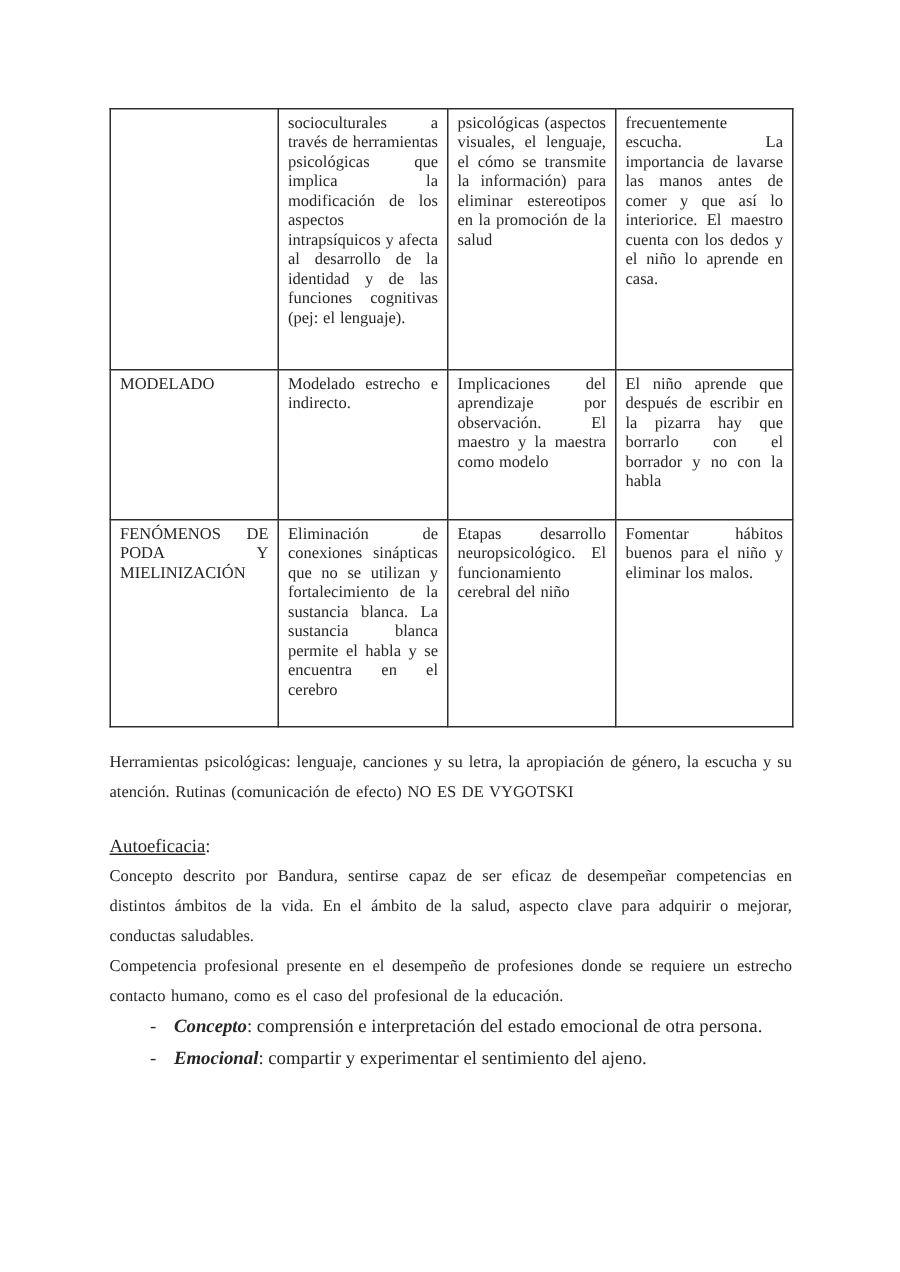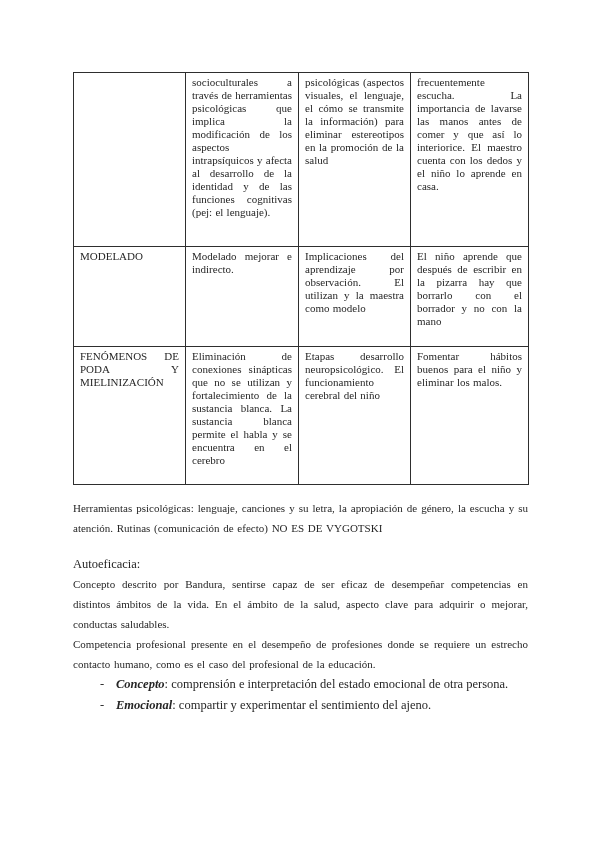--- a/index.html
+++ b/index.html
@@ -45,21 +45,21 @@
     line-height: 20px;
     text-align: justify;
     word-spacing: 1px;
   }
   .para-herramientas { margin-top: 13px; }
   .heading-line {
     font-size: 12.5px;
     line-height: 20px;
     margin-top: 16px;
   }
-  .heading-word { }
+  .heading-word { text-decoration: underline; }
   .bullet-list { margin-top: 0; }
   .bullet-row {
     display: flex;
     font-size: 12.5px;
     line-height: 21px;
     margin-left: 27px;
   }
   .bullet-dash {
     width: 16px;
     flex: 0 0 16px;
@@ -85,23 +85,23 @@
       </colgroup>
       <tbody>
         <tr class="row-1">
           <td></td>
           <td>socioculturales a través de herramientas psicológicas que implica la modificación de los aspectos intrapsíquicos y afecta al desarrollo de la identidad y de las funciones cognitivas (pej: el lenguaje).</td>
           <td>psicológicas (aspectos visuales, el lenguaje, el cómo se transmite la información) para eliminar estereotipos en la promoción de la salud</td>
           <td>frecuentemente escucha. La importancia de lavarse las manos antes de comer y que así lo interiorice. El maestro cuenta con los dedos y el niño lo aprende en casa.</td>
         </tr>
         <tr class="row-2">
           <td>MODELADO</td>
-          <td>Modelado mejorar e indirecto.</td>
-          <td>Implicaciones del aprendizaje por observación. El utilizan y la maestra como modelo</td>
-          <td>El niño aprende que después de escribir en la pizarra hay que borrarlo con el borrador y no con la mano</td>
+          <td>Modelado estrecho e indirecto.</td>
+          <td>Implicaciones del aprendizaje por observación. El maestro y la maestra como modelo</td>
+          <td>El niño aprende que después de escribir en la pizarra hay que borrarlo con el borrador y no con la habla</td>
         </tr>
         <tr class="row-3">
           <td>FENÓMENOS DE PODA Y MIELINIZACIÓN</td>
           <td>Eliminación de conexiones sinápticas que no se utilizan y fortalecimiento de la sustancia blanca. La sustancia blanca permite el habla y se encuentra en el cerebro</td>
           <td>Etapas desarrollo neuropsicológico. El funcionamiento cerebral del niño</td>
           <td>Fomentar hábitos buenos para el niño y eliminar los malos.</td>
         </tr>
       </tbody>
     </table>
 

